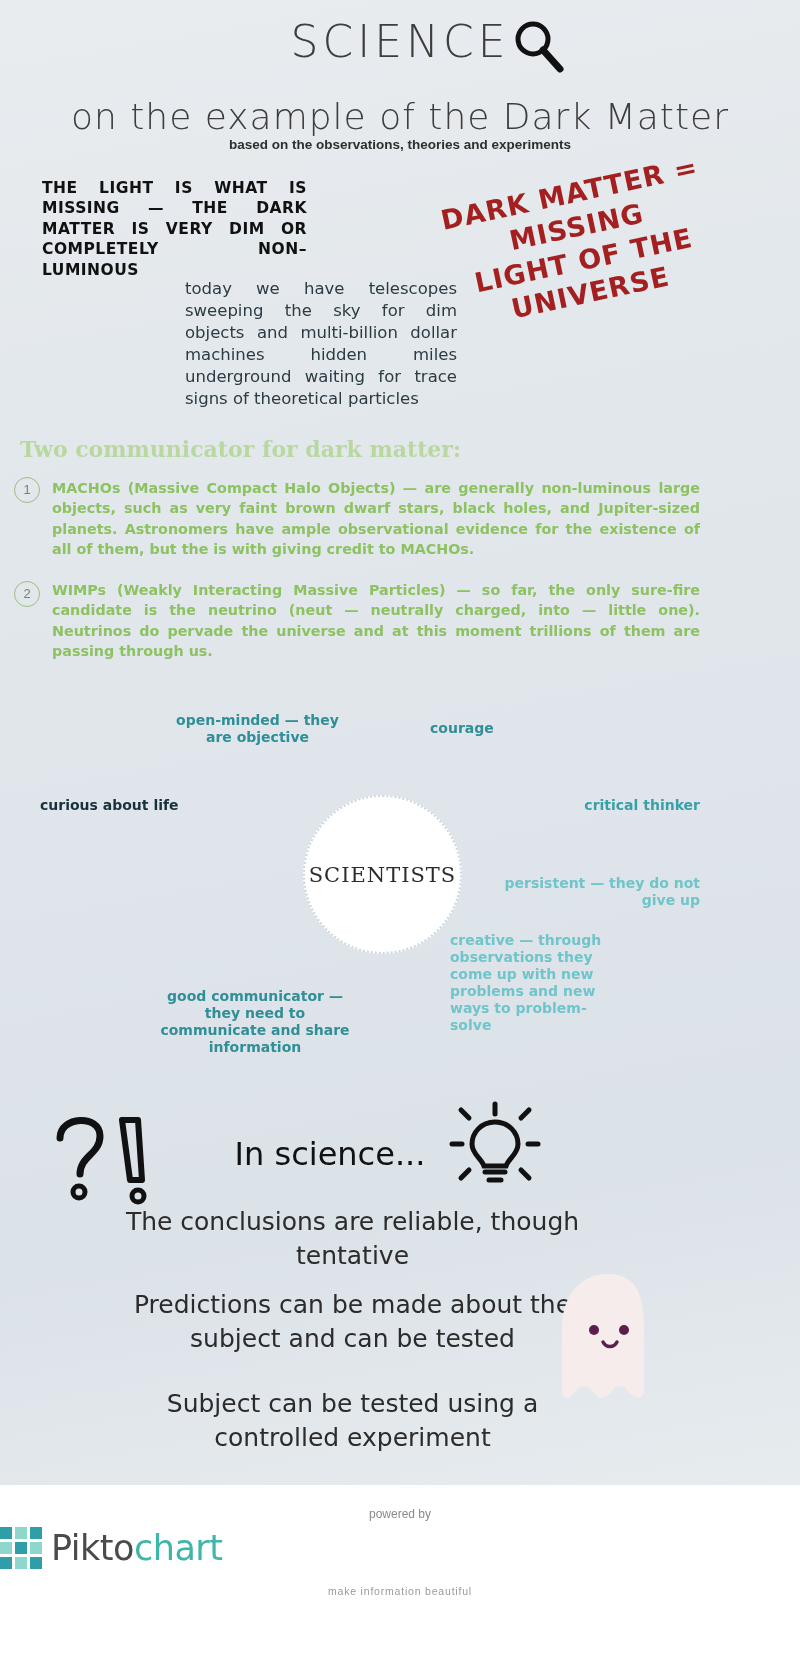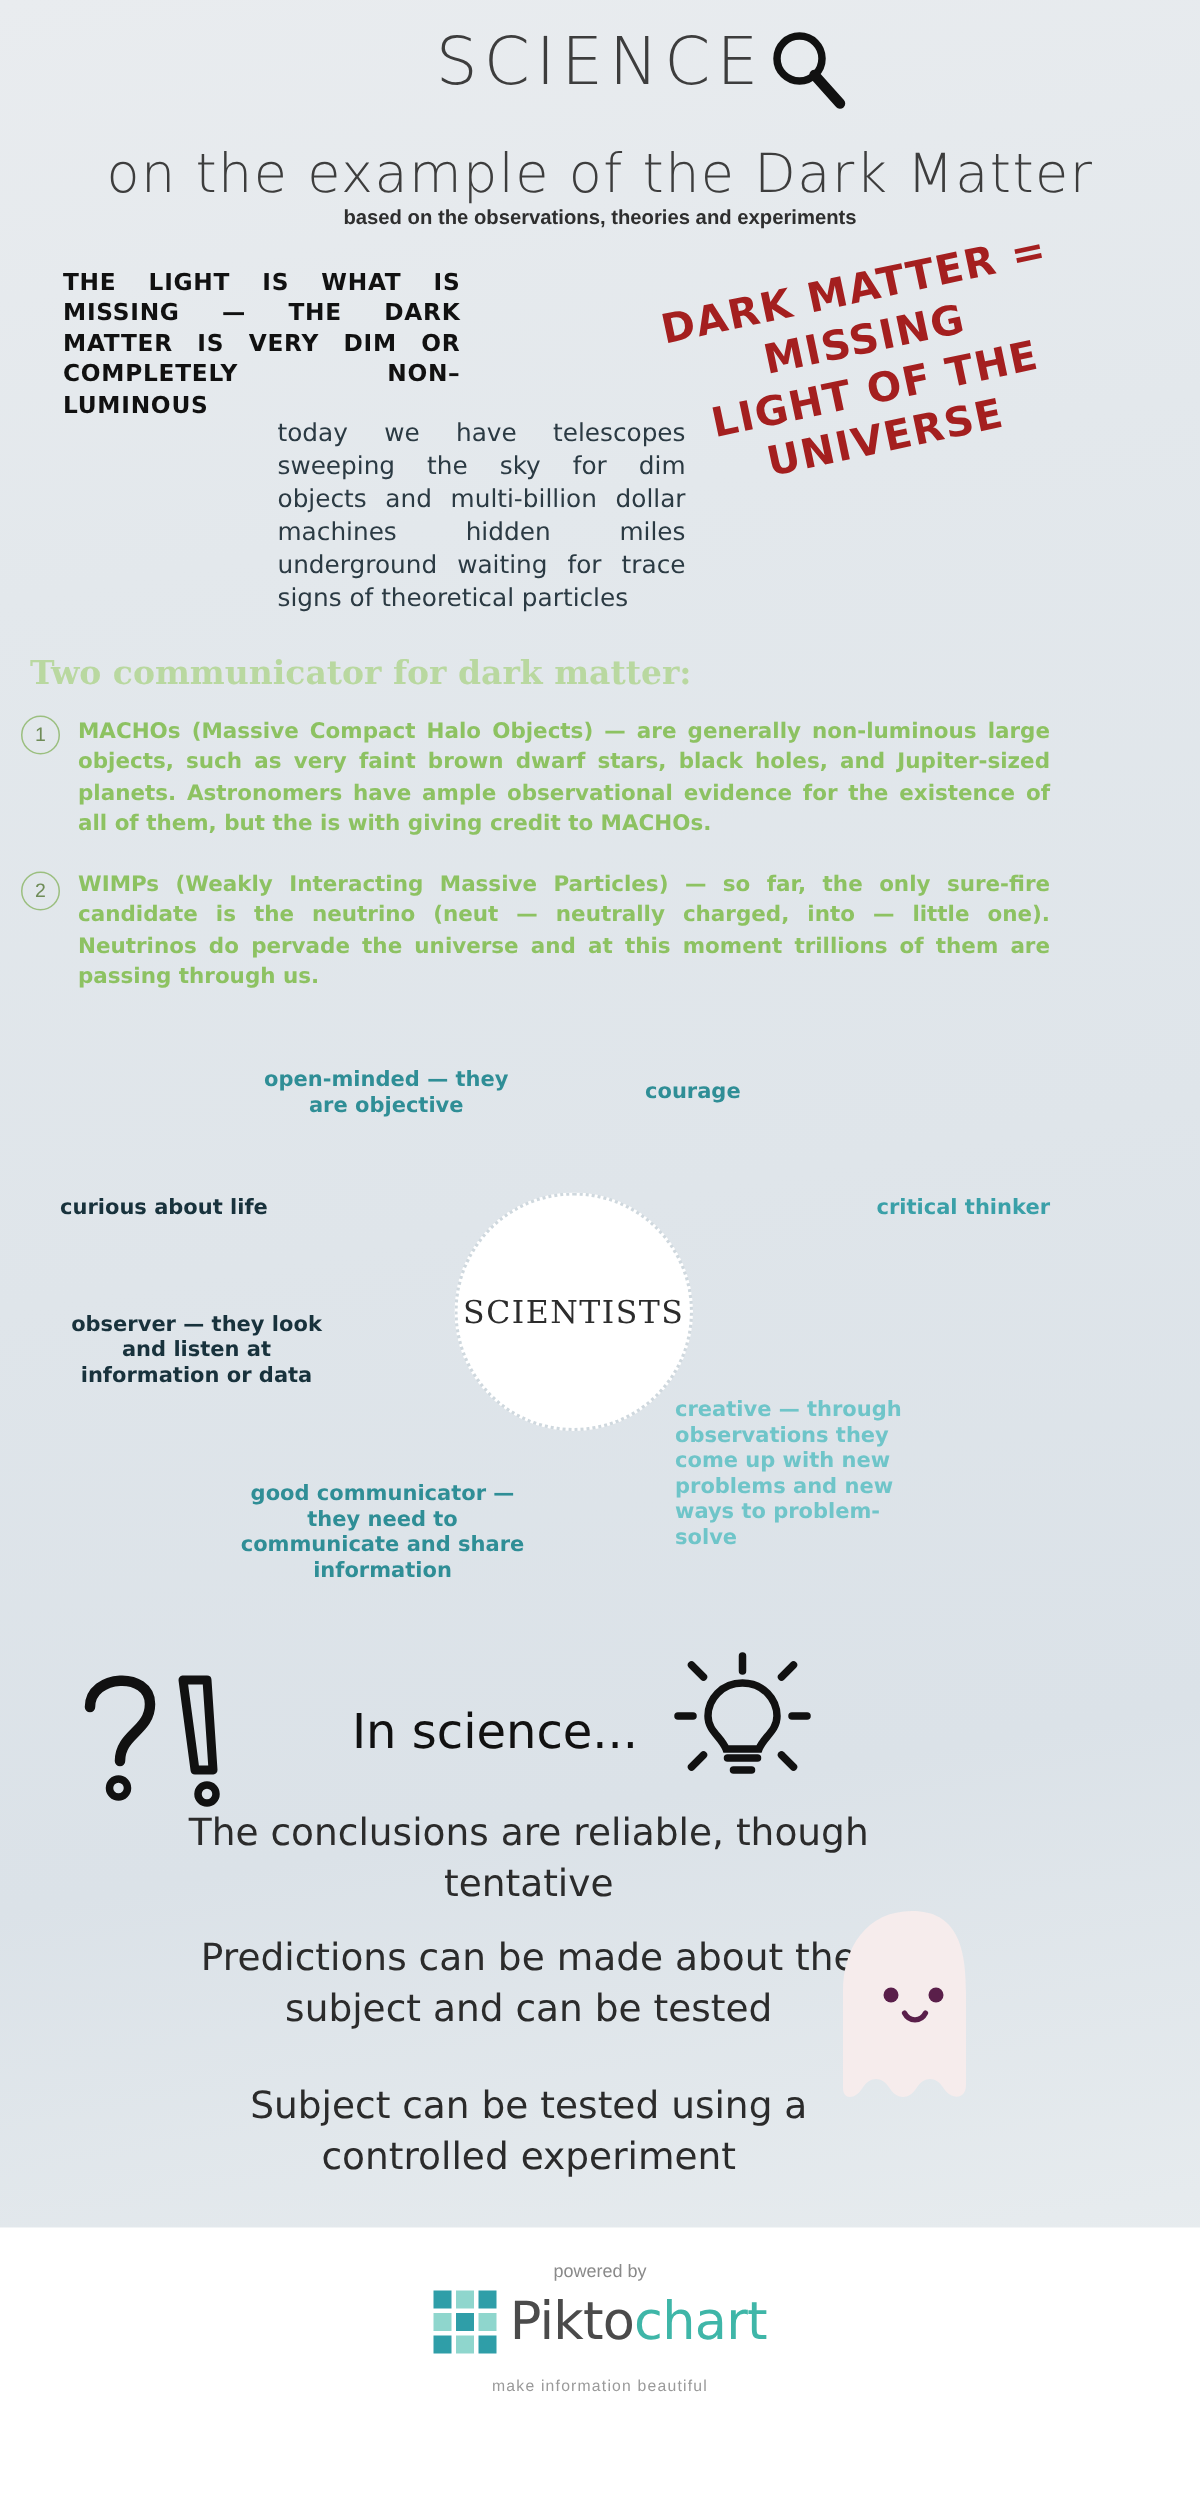--- a/index.html
+++ b/index.html
@@ -243,21 +243,20 @@
   }
   .powered {
     margin-top: 22px;
     font-size: 12px;
     color: #8a8a8a;
   }
   .brand-row {
     margin-top: 6px;
     display: flex;
     align-items: center;
-    justify-content: center;
     gap: 9px;
   }
   .brand-grid {
     width: 42px;
     height: 42px;
     display: grid;
     grid-template-columns: repeat(3, 1fr);
     grid-template-rows: repeat(3, 1fr);
     gap: 3px;
   }
@@ -313,21 +312,21 @@
   <div class="num-badge num-2">2</div>
   <div class="item-text item-2">WIMPs (Weakly Interacting Massive Particles) — so far, the only sure-fire candidate is the neutrino (neut — neutrally charged, into — little one). Neutrinos do pervade the universe and at this moment trillions of them are passing through us.</div>
 
   <div class="circle">
     <span>SCIENTISTS</span>
   </div>
   <div class="trait t-open">open-minded — they are objective</div>
   <div class="trait t-courage">courage</div>
   <div class="trait t-curious">curious about life</div>
   <div class="trait t-critical">critical thinker</div>
-  <div class="trait t-observer">observer — they look and listen at information or data</div>
+  <div class="trait t-persistent">persistent — they do not give up</div>
   <div class="trait t-communicator">good communicator — they need to communicate and share information</div>
   <div class="trait t-creative">creative — through observations they come up with new problems and new ways to problem-solve</div>
 
   <div class="qmark">
     <svg viewBox="0 0 125 105" width="125" height="105">
       <path d="M22 30 C22 8, 62 6, 62 28 C62 46, 42 48, 42 66" fill="none" stroke="#111" stroke-width="7" stroke-linecap="round"></path>
       <circle cx="41" cy="84" r="6" fill="none" stroke="#111" stroke-width="5"></circle>
       <path d="M84 12 L100 12 L104 72 L92 72 Z" fill="none" stroke="#111" stroke-width="6" stroke-linejoin="round"></path>
       <circle cx="100" cy="88" r="6" fill="none" stroke="#111" stroke-width="5"></circle>
     </svg>

